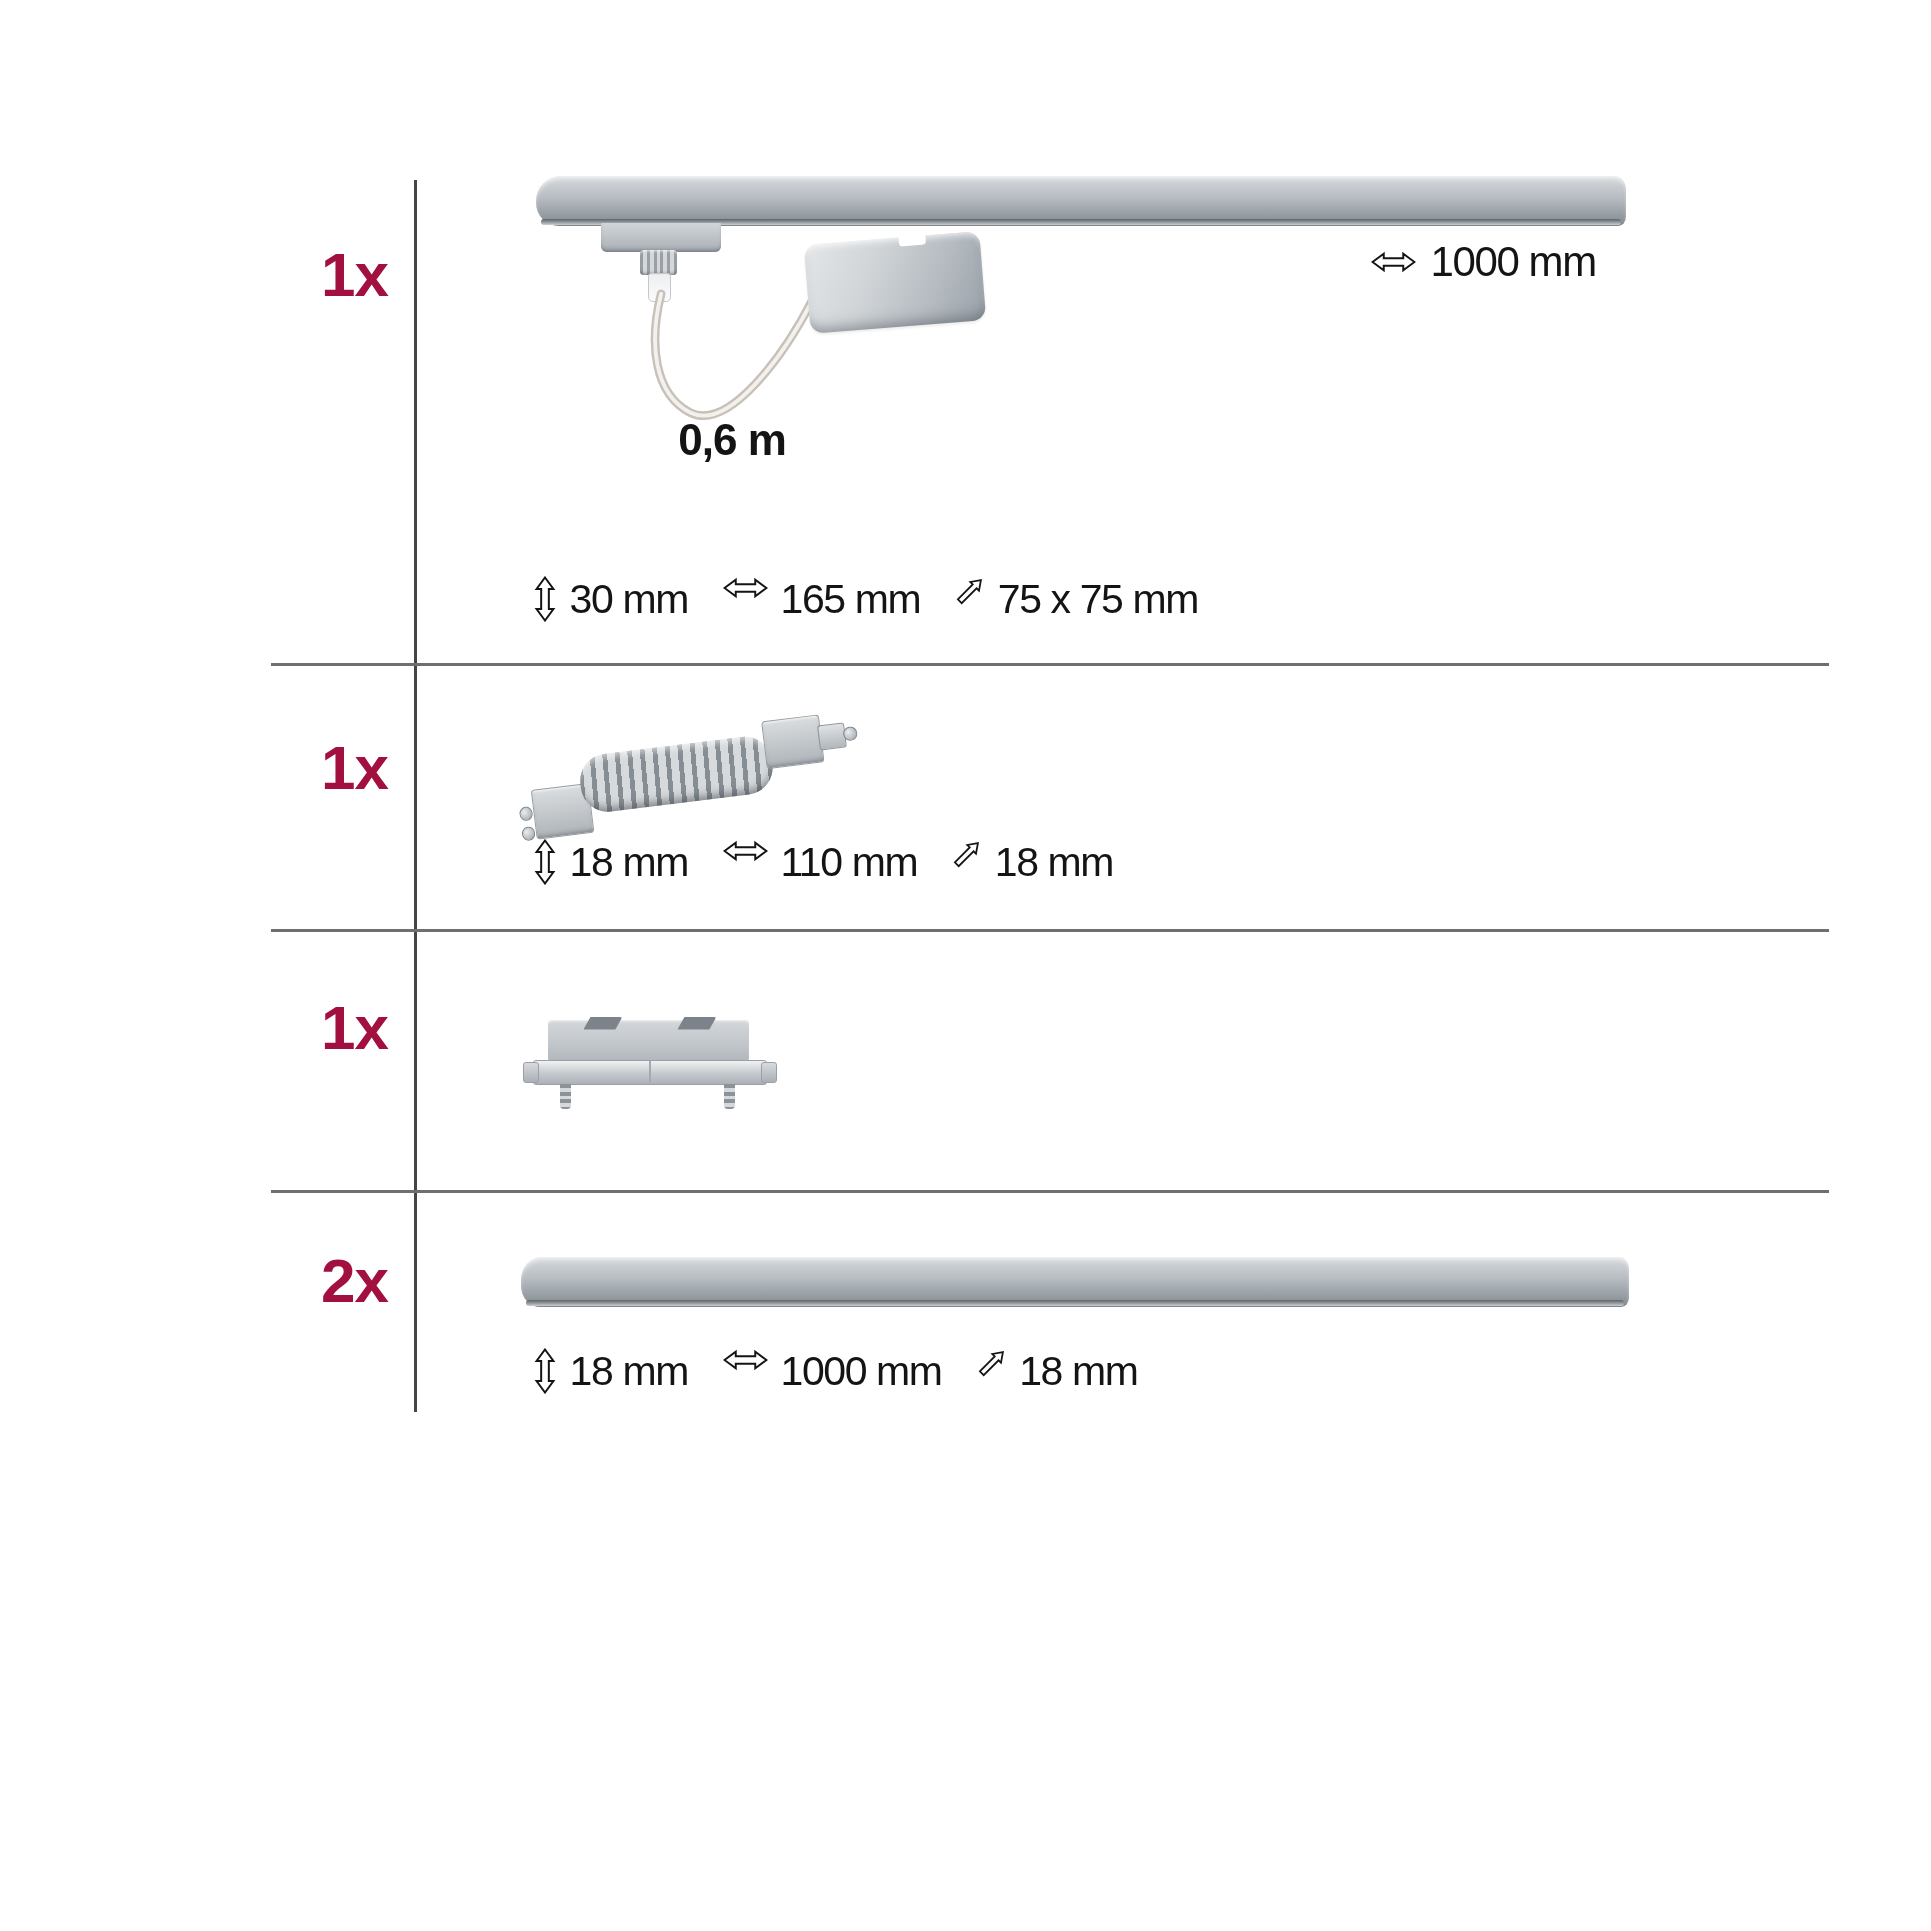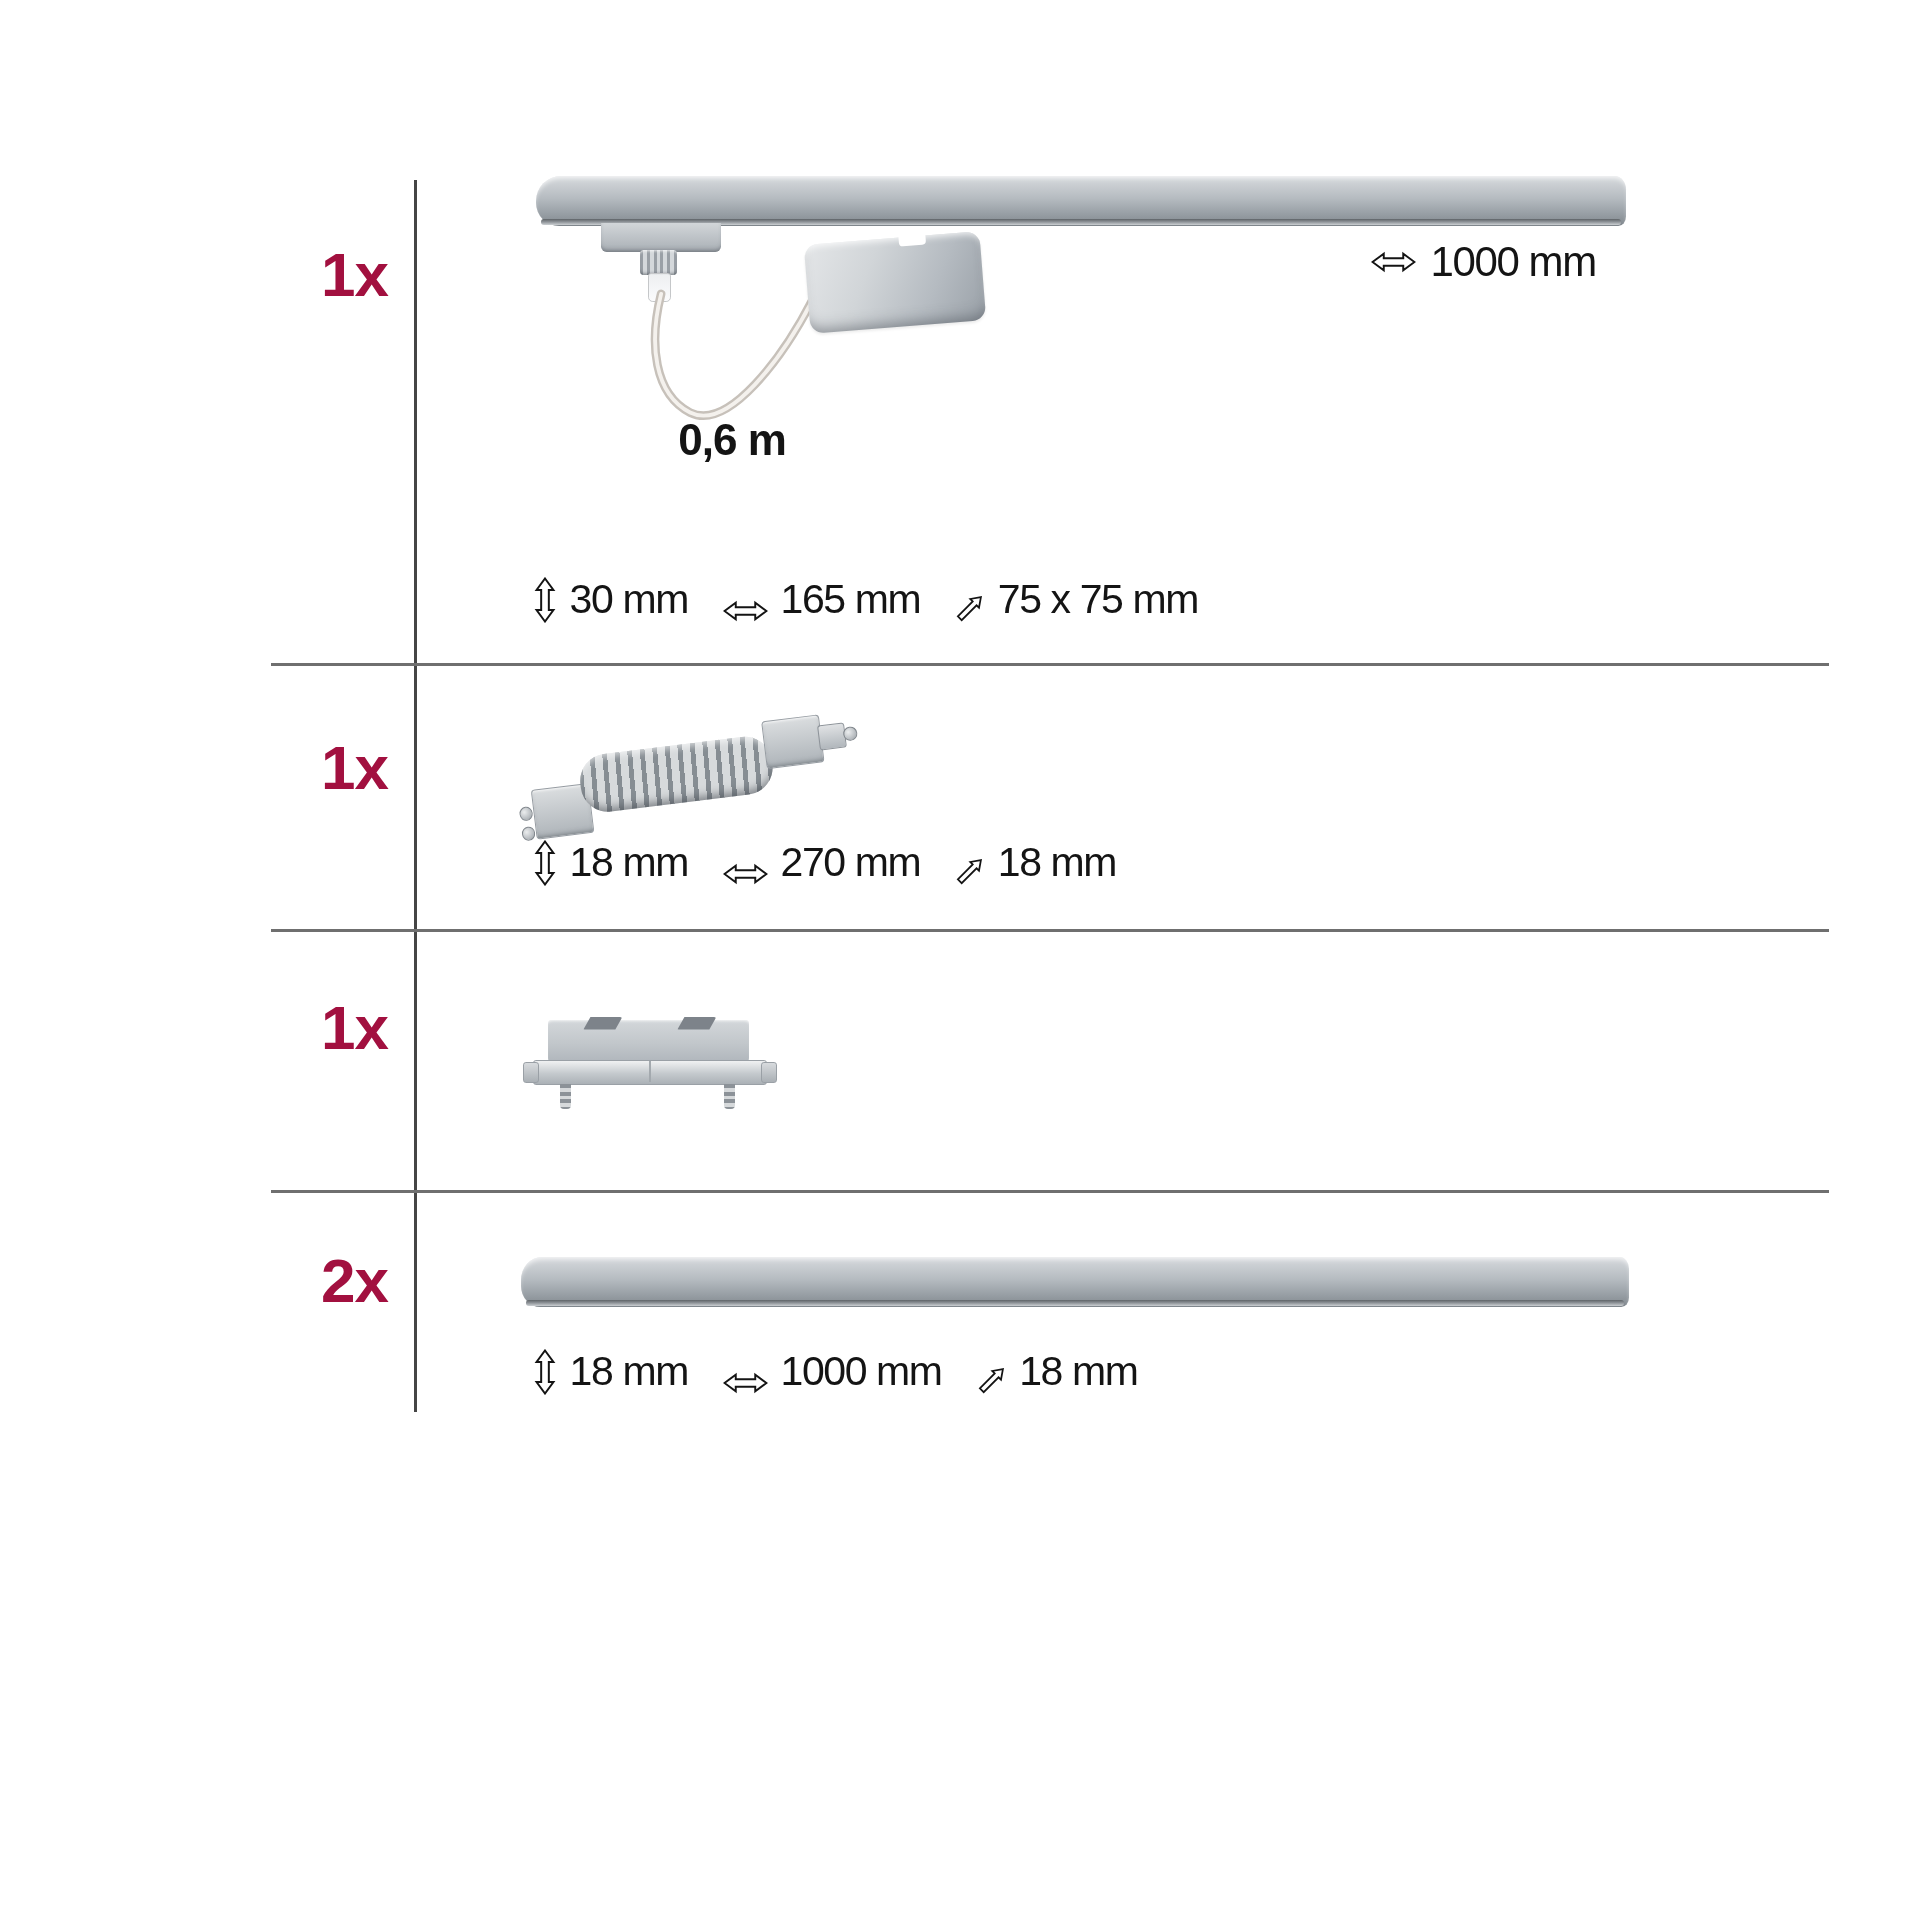--- a/index.html
+++ b/index.html
@@ -9,21 +9,21 @@
 
   
   .vrule{position:absolute;width:2.9px;background:#454545;}
   .hrule{position:absolute;height:2.9px;background:#6f6f6f;}
 
   
   .qty{position:absolute;font-size:62px;line-height:64px;font-weight:700;color:#a2103f;letter-spacing:-1px;}
 
   
   .dims{position:absolute;display:flex;align-items:center;gap:35px;height:54px;}
-  .dim-item{display:flex;align-items:flex-end;gap:12.6px;}
+  .dim-item{display:flex;align-items:flex-start;gap:12.6px;}
   .dim-text{font-size:41px;font-weight:400;letter-spacing:-1.4px;white-space:nowrap;}
   .icon{display:block;}
   .icon-v{width:24px;height:46px;}
   .icon-h{width:45px;height:24px;}
   .icon-d{width:30px;height:30px;}
 
   .big-label{position:absolute;display:flex;align-items:center;gap:14.5px;height:46px;}
   .cable-label{position:absolute;font-size:44px;font-weight:700;letter-spacing:-1px;text-align:center;width:174px;}
 
   
@@ -179,21 +179,21 @@
     <span class="dim-item">
       <svg class="icon icon-v" viewBox="0 0 25 48" width="24" height="46">
           <use href="#sym-arr-v"></use>
         </svg>
       <span class="dim-text">18 mm</span>
     </span>
     <span class="dim-item">
       <svg class="icon icon-h" viewBox="0 0 47 25" width="45" height="24">
           <use href="#sym-arr-h"></use>
         </svg>
-      <span class="dim-text">270 mm</span>
+      <span class="dim-text">110 mm</span>
     </span>
     <span class="dim-item">
       <svg class="icon icon-d" viewBox="0 0 31 31" width="30" height="30">
           <use href="#sym-arr-d"></use>
         </svg>
       <span class="dim-text">18 mm</span>
     </span>
   </div>
 
   <div class="str-conn">

